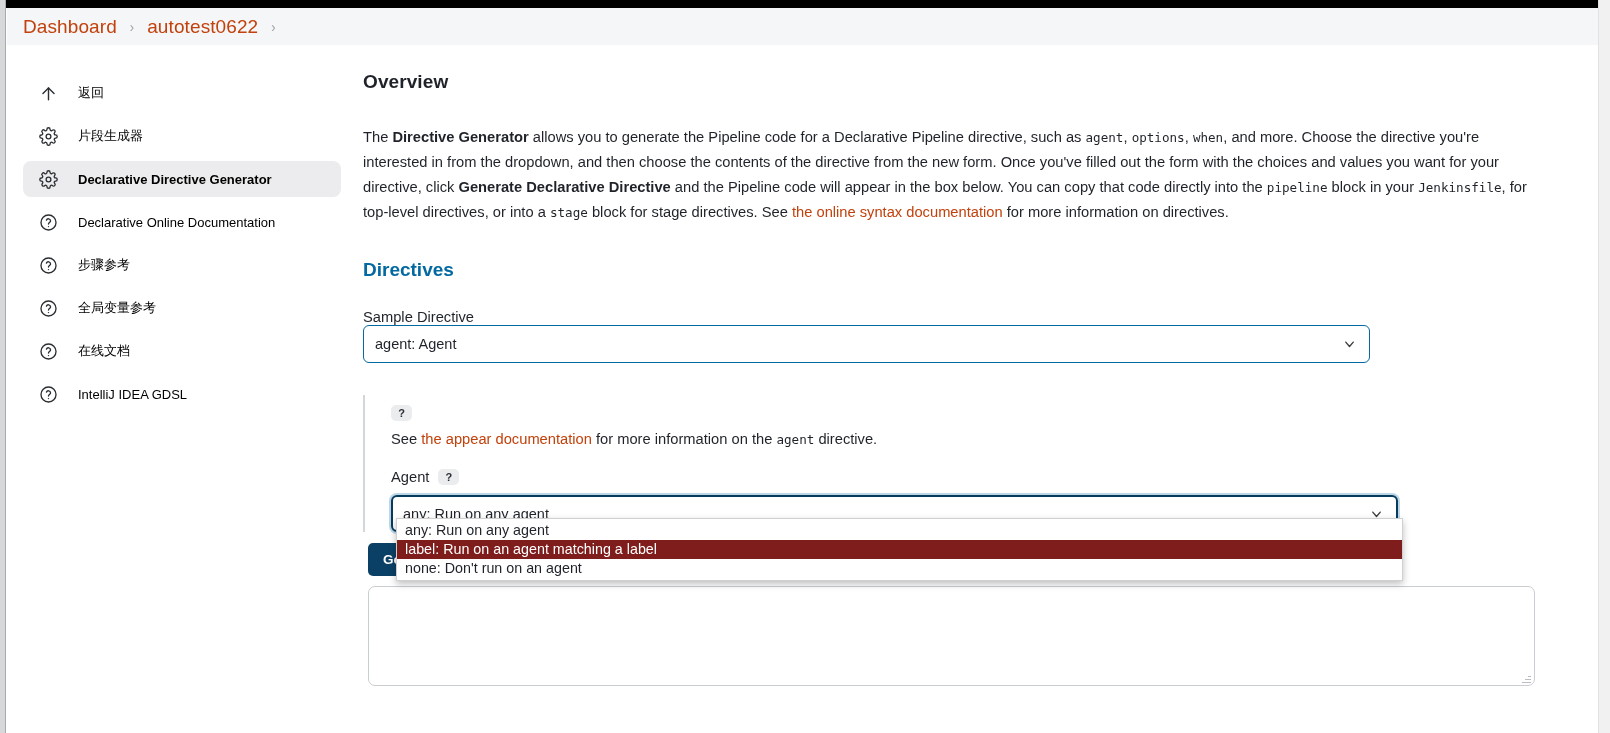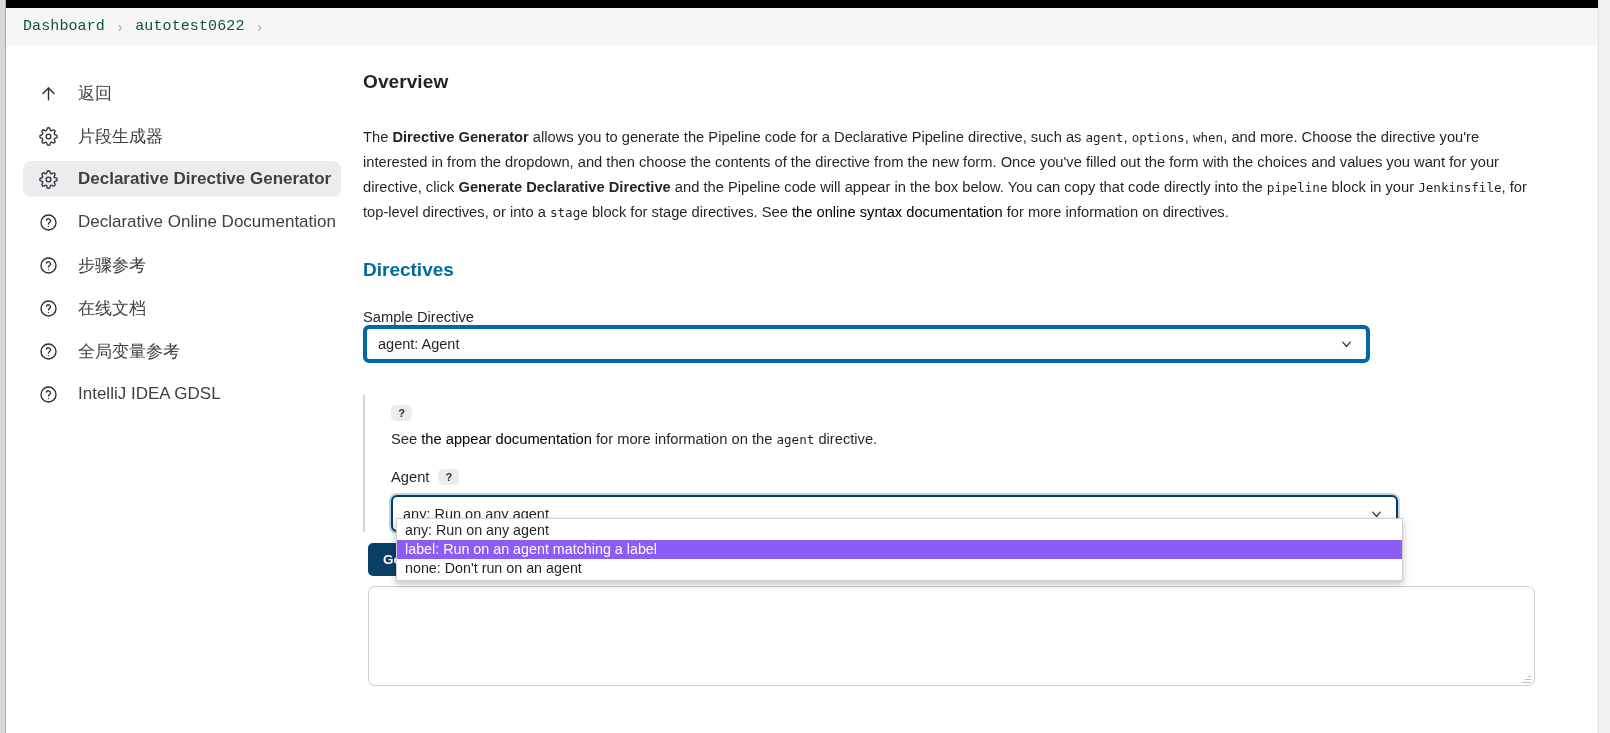--- a/index.html
+++ b/index.html
@@ -48,25 +48,24 @@
     position: absolute;
     top: 8px; left: 7px; right: 12px;
     height: 37px;
     background: #f5f6f7;
     display: flex;
     align-items: center;
     padding-left: 16px;
     box-sizing: border-box;
   }
   .crumb {
-    font-size: 15px;
-    color: #14532d;
+    font-size: 19px;
+    color: #c2410c;
     letter-spacing: .1px;
     white-space: nowrap;
-    font-family: Liberation Mono, monospace;
   }
   .crumb-link { cursor: pointer; }
   .crumb-sep {
     color: #9aa0a6;
     font-size: 13px;
     margin: 0 13px;
     transform: scaleY(1.15);
   }
   
   .content {
@@ -96,22 +95,22 @@
   .side-ico {
     width: 26px;
     flex: 0 0 26px;
     display: flex;
     align-items: center;
     justify-content: center;
     margin-right: 17px;
     color: #2b2f33;
   }
   .side-label {
-    font-size: 17px;
-    color: #404040;
+    font-size: 13px;
+    color: #000000;
     white-space: nowrap;
   }
   .side-item.active .side-label {
     font-weight: bold;
     text-align: right;
   }
   
   .main {
     flex: 1;
     padding: 26px 30px 0 6px;
@@ -132,40 +131,40 @@
     color: #1f2329;
     margin: 0 0 34px 0;
     max-width: 1170px;
   }
   .overview-p b { font-weight: bold; }
   code, .mono {
     font-family: "DejaVu Sans Mono", "Liberation Mono", monospace;
     font-size: 12.6px;
   }
   a.link {
-    color: #000000;
+    color: #c2410c;
     text-decoration: none;
     cursor: pointer;
     margin-top: 29px;
   }
   h2.sect2 {
     font-size: 19px;
     font-weight: bold;
     margin: 0 0 28px 0;
     color: #0369a1;
   }
   .field-label {
     font-size: 14.7px;
     color: #1f2329;
     margin-bottom: 0;
   }
   .select-box {
     position: relative;
     height: 38px;
-    border: 4px solid #0369a1;
+    border: 1px solid #0369a1;
     border-radius: 6px;
     background: #fff;
     display: flex;
     align-items: center;
     padding: 0 34px 0 11px;
     font-size: 14.5px;
     color: #1f2329;
     box-sizing: border-box;
     cursor: pointer;
     max-width: 1007px;
@@ -244,21 +243,21 @@
   .dd-opt {
     height: 19px;
     line-height: 19px;
     font-size: 14.3px;
     padding: 0 0 0 8px;
     color: #1f2329;
     cursor: pointer;
     white-space: nowrap;
   }
   .dd-opt.sel {
-    background: #8b5cf6;
+    background: #7f1d1d;
     color: #ffffff;
   }
   
   .gen-btn {
     position: absolute;
     left: 368px;
     top: 543px;
     height: 33px;
     background: #0b4066;
     color: #ffffff;
@@ -386,32 +385,32 @@
       </div>
 
       <div class="side-item">
         <span class="side-ico">
           <svg width="19" height="19" viewBox="0 0 24 24" fill="none" stroke="#2b2f33" stroke-width="1.7">
             <circle cx="12" cy="12" r="9.5"></circle>
             <path d="M9.4 9a2.7 2.7 0 0 1 5.2 1c0 1.9-2.6 2.3-2.6 3.9" stroke-linecap="round"></path>
             <circle cx="12" cy="17.2" r=".9" fill="#2b2f33" stroke="none"></circle>
           </svg>
         </span>
-        <span class="side-label">在线文档</span>
+        <span class="side-label">全局变量参考</span>
       </div>
 
       <div class="side-item">
         <span class="side-ico">
           <svg width="19" height="19" viewBox="0 0 24 24" fill="none" stroke="#2b2f33" stroke-width="1.7">
             <circle cx="12" cy="12" r="9.5"></circle>
             <path d="M9.4 9a2.7 2.7 0 0 1 5.2 1c0 1.9-2.6 2.3-2.6 3.9" stroke-linecap="round"></path>
             <circle cx="12" cy="17.2" r=".9" fill="#2b2f33" stroke="none"></circle>
           </svg>
         </span>
-        <span class="side-label">全局变量参考</span>
+        <span class="side-label">在线文档</span>
       </div>
 
 
       <div class="side-item">
         <span class="side-ico">
           <svg width="19" height="19" viewBox="0 0 24 24" fill="none" stroke="#2b2f33" stroke-width="1.7">
             <circle cx="12" cy="12" r="9.5"></circle>
             <path d="M9.4 9a2.7 2.7 0 0 1 5.2 1c0 1.9-2.6 2.3-2.6 3.9" stroke-linecap="round"></path>
             <circle cx="12" cy="17.2" r=".9" fill="#2b2f33" stroke="none"></circle>
           </svg>

